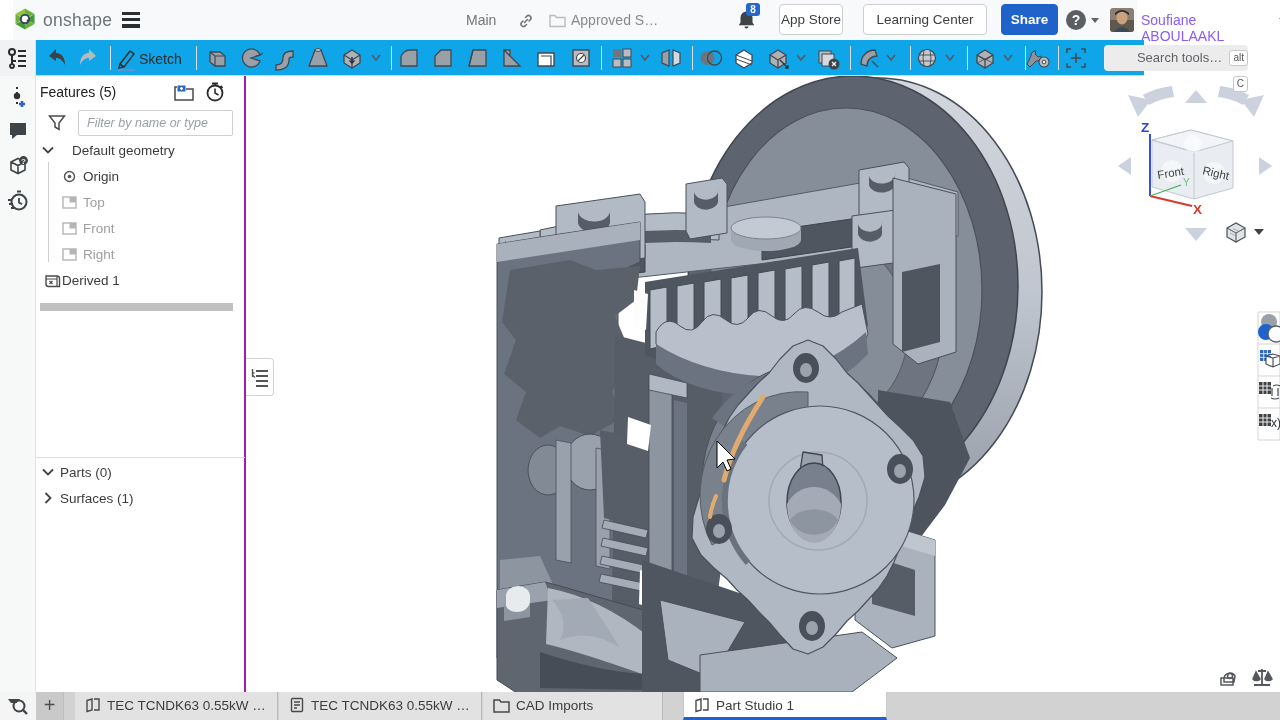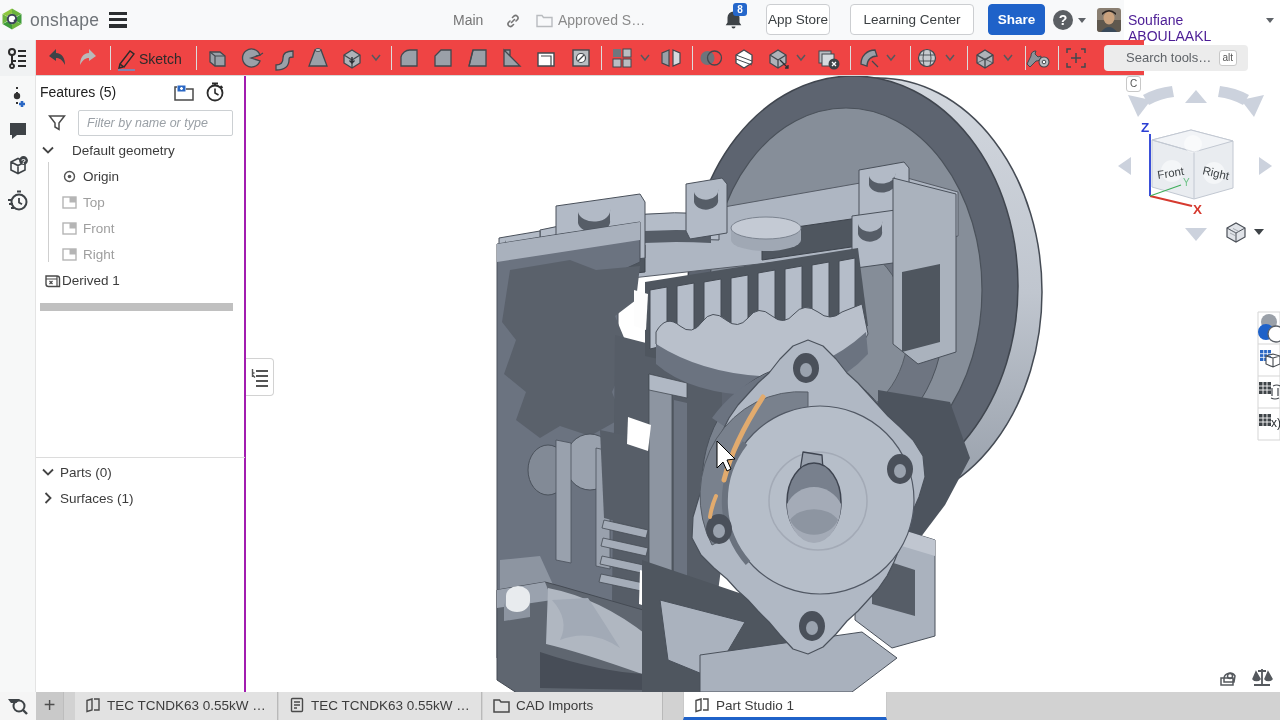--- a/index.html
+++ b/index.html
@@ -1,40 +1,40 @@
 <!DOCTYPE html>
 <html><head>
 <meta charset="utf-8">
 <style>
 * { margin:0; padding:0; box-sizing:border-box; }
 html,body { width:1280px; height:720px; overflow:hidden; font-family:"Liberation Sans", sans-serif; background:#fff; }
 #app { position:relative; width:1280px; height:720px; }
 
-#topbar { position:absolute; left:0; top:0; width:1124px; height:40px; background:#f8f9fa; }
+#topbar { position:absolute; left:13px; top:0; width:1124px; height:40px; background:#f8f9fa; }
 #topbar .logo { position:absolute; left:8px; top:7px; }
 #topbar .brand { position:absolute; left:30px; top:10px; font-size:17.5px; color:#6e7378; letter-spacing:0.3px; }
 #topbar .burger { position:absolute; left:109px; top:12px; width:18px; height:16px; }
 #topbar .burger div { height:3.2px; background:#2b2e30; margin-bottom:3px; }
 #topbar .title { position:absolute; left:141px; top:7px; font-size:21px; font-weight:bold; color:#1f1f1f; letter-spacing:-0.3px; }
 #topbar .main-lbl { position:absolute; left:453px; top:12px; font-size:14px; color:#757575; }
 #topbar .approved { position:absolute; left:558px; top:12px; font-size:14px; color:#8a8a8a; width:100px; white-space:nowrap; overflow:hidden; }
 .tb-btn { position:absolute; top:4px; height:31px; border:1px solid #ccced1; border-radius:4px; background:#fff; font-size:13.5px; color:#3c4043; text-align:center; }
 #btn-appstore { left:766px; width:64px; line-height:29px; }
 #btn-learning { left:850px; width:124px; line-height:29px; }
 #btn-share { left:988px; width:57px; background:#1f62c9; border:1px solid #1f62c9; color:#fff; font-weight:bold; line-height:29px; }
 #help { position:absolute; left:1053px; top:10px; width:20px; height:20px; border-radius:50%; background:#5b5f63; color:#fff; font-size:14px; font-weight:bold; text-align:center; line-height:20px; }
 .caret { display:inline-block; width:0; height:0; border-left:4px solid transparent; border-right:4px solid transparent; border-top:5px solid #5f6368; }
 #help-caret { position:absolute; left:1078px; top:18px; }
 #avatar { position:absolute; left:1097px; top:8px; width:24px; height:24px; border-radius:3px; overflow:hidden; }
-#username { position:absolute; left:1128px; top:12px; font-size:14px; color:#4c1d95; }
+#username { position:absolute; left:1128px; top:12px; font-size:14px; color:#8b5cf6; }
 #user-caret { position:absolute; left:1266px; top:18px; }
 #bell { position:absolute; left:724px; top:10px; }
 #bell-badge { position:absolute; left:733px; top:3px; min-width:14px; height:13px; background:#2567cb; color:#fff; font-size:10px; font-weight:bold; border-radius:3px; text-align:center; line-height:13px; padding:0 2px; }
 
-#toolbar { position:absolute; left:0; top:40px; width:1144px; height:36px; background:#ef4444; border-bottom:1px solid #d7d7d7; }
+#toolbar { position:absolute; left:0; top:40px; width:1144px; height:36px; background:#0ea5e9; border-bottom:1px solid #d7d7d7;text-align:right; }
 #tb-first { position:absolute; left:0; top:0; width:36px; height:36px; background:#f0f2f3; border-right:1px solid #e0e0e0; }
 .tb-ic { position:absolute; top:7px; width:22px; height:22px; }
 #sketch-lbl { position:absolute; left:139px; top:11px; font-size:14px; color:#2b2b2b; }
 #searchbox { position:absolute; left:1104px; top:5px; width:144px; height:26px; background:#ececec; border-radius:4px; font-size:13px; color:#5f6368; line-height:26px; padding-left:22px; }
 .keycap { display:inline-block; height:16px; background:#fff; border:1px solid #c8c8c8; border-radius:3px; font-size:10px; color:#555; line-height:14px; padding:0 3px; vertical-align:1px; }
 
 #lstrip { position:absolute; left:0; top:76px; width:36px; height:616px; background:#f7f8f8; border-right:1px solid #e4e4e4; }
 .ls-ic { position:absolute; left:7px; width:22px; height:22px; }
 
 #panel { position:absolute; left:36px; top:76px; width:210px; height:616px; background:#fff; border-right:2px solid #a21caf; }

